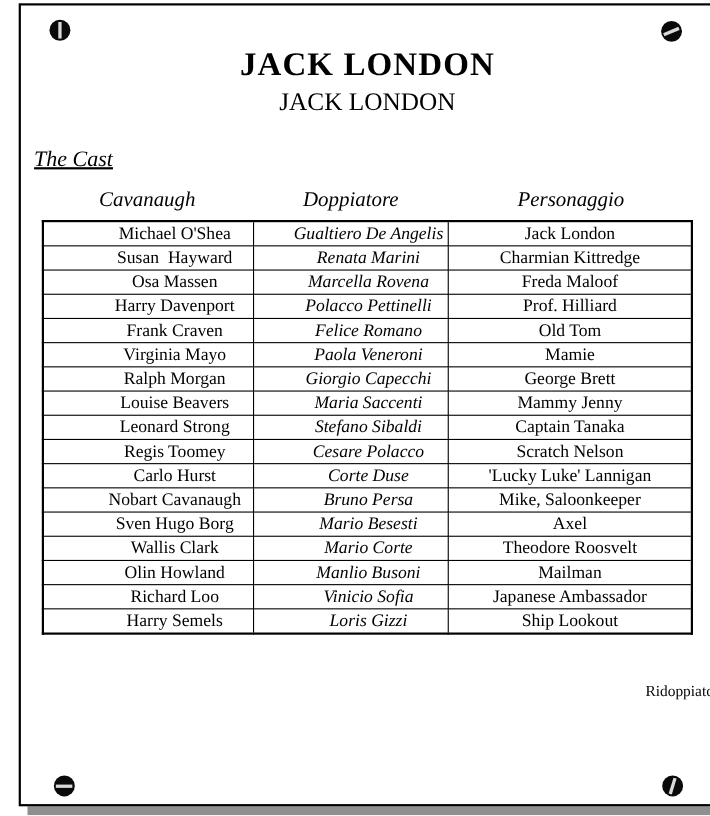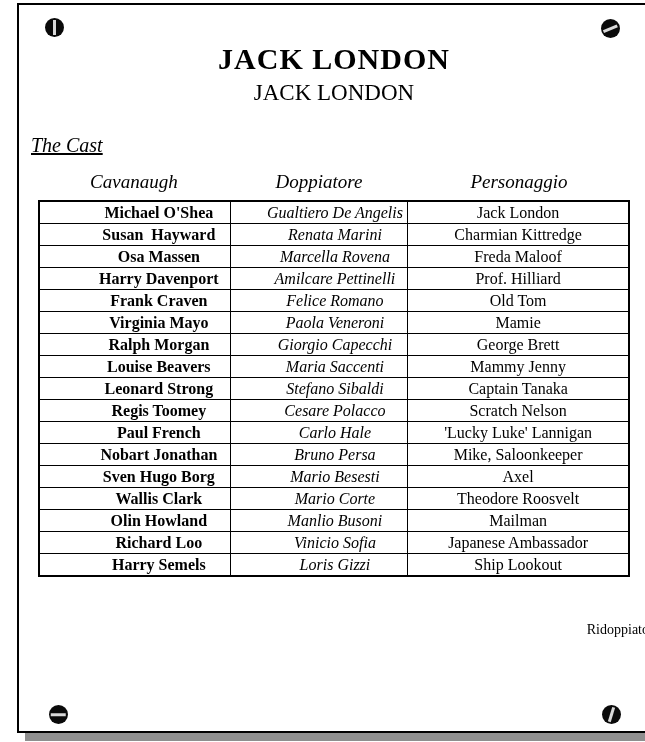--- a/index.html
+++ b/index.html
@@ -84,21 +84,21 @@
   table.cast td {
     border: 1px solid #000000;
     text-align: center;
     vertical-align: middle;
     font-size: 16px;
     height: 21px;
     line-height: 21px;
     white-space: pre;
     overflow: hidden;
   }
-  td.c-interprete  { font-weight: bold; padding-left: 48px; }
+  td.c-interprete  { font-weight: normal; padding-left: 48px; }
   td.c-doppiatore  { font-style: italic; padding-left: 32px; }
 
   .footer-note {
     margin-top: 45px;
     text-align: right;
     font-size: 14px;
   }
 </style>
 </head>
 <body>
@@ -146,21 +146,21 @@
         <td class="c-doppiatore">Renata Marini</td>
         <td class="c-personaggio">Charmian Kittredge</td>
       </tr>
       <tr>
         <td class="c-interprete">Osa Massen</td>
         <td class="c-doppiatore">Marcella Rovena</td>
         <td class="c-personaggio">Freda Maloof</td>
       </tr>
       <tr>
         <td class="c-interprete">Harry Davenport</td>
-        <td class="c-doppiatore">Amilcare Pettinelli</td>
+        <td class="c-doppiatore">Polacco Pettinelli</td>
         <td class="c-personaggio">Prof. Hilliard</td>
       </tr>
       <tr>
         <td class="c-interprete">Frank Craven</td>
         <td class="c-doppiatore">Felice Romano</td>
         <td class="c-personaggio">Old Tom</td>
       </tr>
       <tr>
         <td class="c-interprete">Virginia Mayo</td>
         <td class="c-doppiatore">Paola Veneroni</td>
@@ -180,26 +180,26 @@
         <td class="c-interprete">Leonard Strong</td>
         <td class="c-doppiatore">Stefano Sibaldi</td>
         <td class="c-personaggio">Captain Tanaka</td>
       </tr>
       <tr>
         <td class="c-interprete">Regis Toomey</td>
         <td class="c-doppiatore">Cesare Polacco</td>
         <td class="c-personaggio">Scratch Nelson</td>
       </tr>
       <tr>
-        <td class="c-interprete">Paul French</td>
-        <td class="c-doppiatore">Carlo Hale</td>
+        <td class="c-interprete">Carlo Hurst</td>
+        <td class="c-doppiatore">Corte Duse</td>
         <td class="c-personaggio">'Lucky Luke' Lannigan</td>
       </tr>
       <tr>
-        <td class="c-interprete">Nobart Jonathan</td>
+        <td class="c-interprete">Nobart Cavanaugh</td>
         <td class="c-doppiatore">Bruno Persa</td>
         <td class="c-personaggio">Mike, Saloonkeeper</td>
       </tr>
       <tr>
         <td class="c-interprete">Sven Hugo Borg</td>
         <td class="c-doppiatore">Mario Besesti</td>
         <td class="c-personaggio">Axel</td>
       </tr>
       <tr>
         <td class="c-interprete">Wallis Clark</td>

